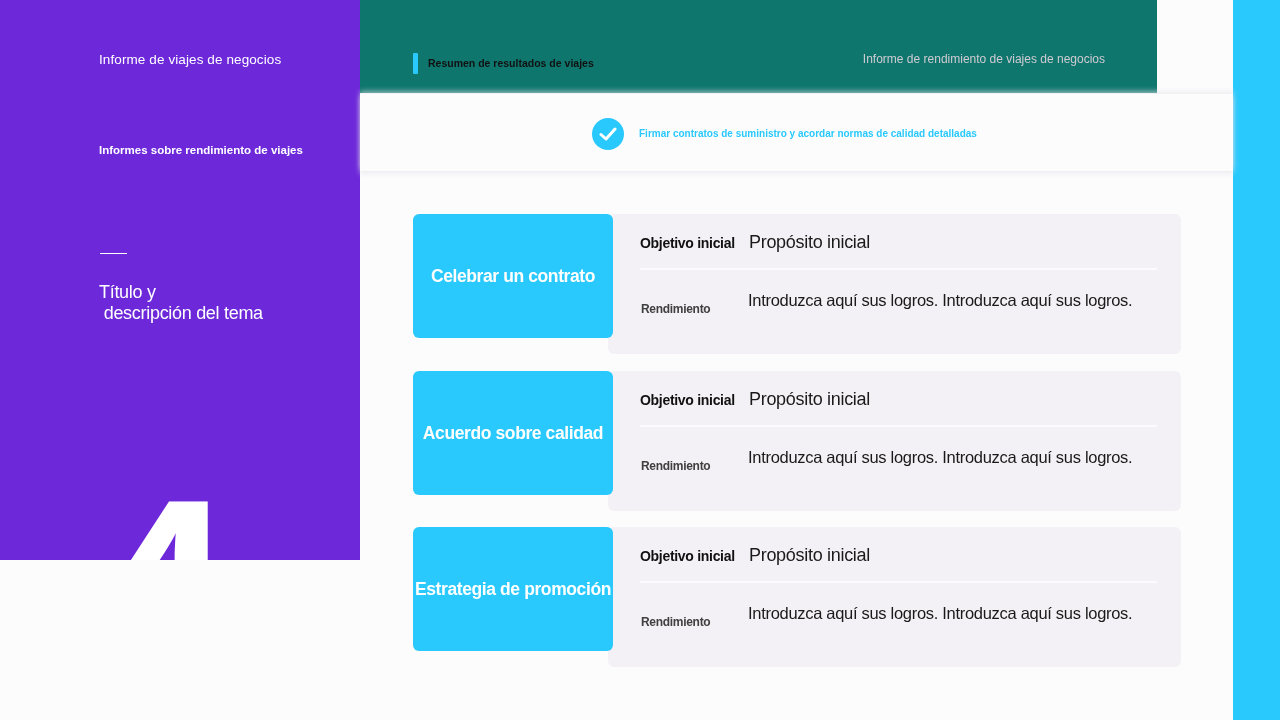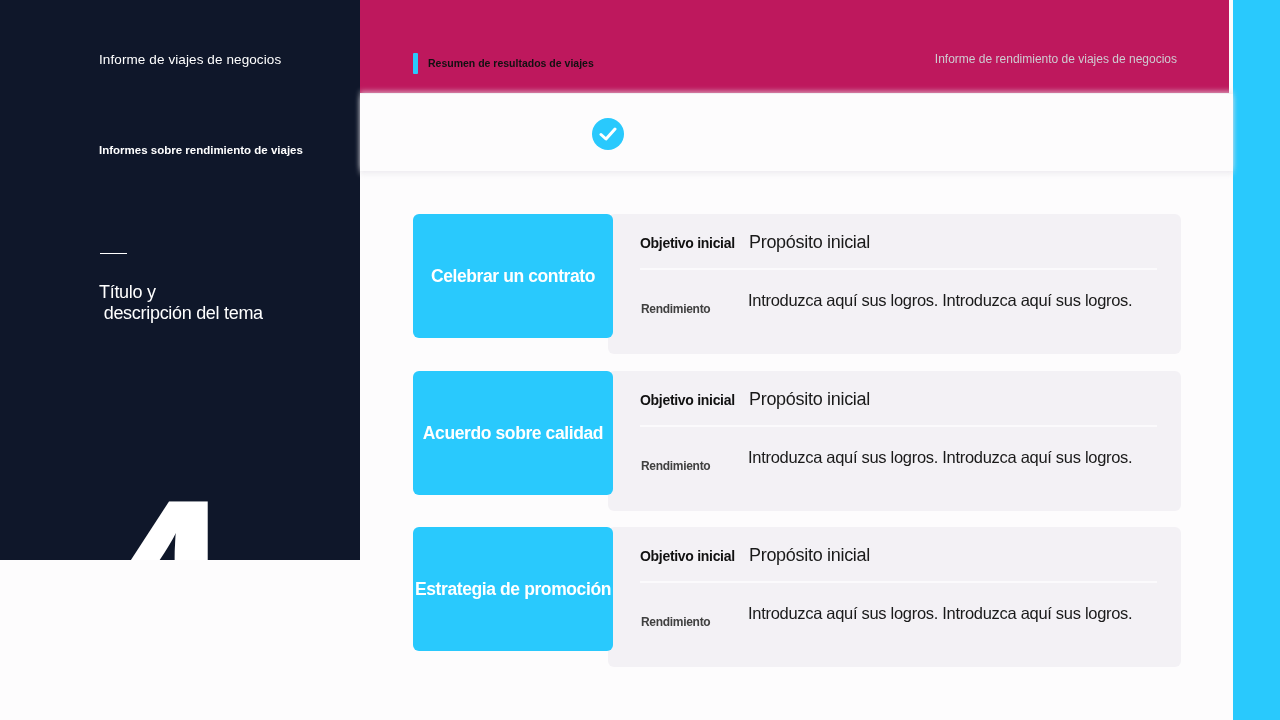--- a/index.html
+++ b/index.html
@@ -1,28 +1,28 @@
 <!DOCTYPE html>
 <html><head>
 <meta charset="utf-8">
 <style>
   * { margin: 0; padding: 0; box-sizing: border-box; }
   html, body { width: 1280px; height: 720px; overflow: hidden; }
   body { position: relative; background: #fdfcfd; font-family: "Liberation Sans", "DejaVu Sans", sans-serif; }
 
-  .left-panel { position: absolute; left: 0; top: 0; width: 360px; height: 560px; background: #0f172a; overflow: hidden; }
+  .left-panel { position: absolute; left: 0; top: 0; width: 360px; height: 560px; background: #6d28d9; overflow: hidden; }
   .right-strip { position: absolute; left: 1233px; top: 0; width: 47px; height: 720px; background: #29c9fd; }
 
   .lp-title { position: absolute; left: 99px; top: 52px; color: #fff; font-size: 13.5px; letter-spacing: 0.1px; }
   .lp-sub { position: absolute; left: 99px; top: 144px; color: #fff; font-size: 11.5px; font-weight: bold; }
   .lp-rule { position: absolute; left: 100px; top: 253px; width: 27px; height: 1px; background: #fff; }
   .lp-topic { position: absolute; left: 99px; top: 282px; color: #fff; font-size: 18px; line-height: 21px; white-space: pre; letter-spacing: -0.3px; }
   .lp-number { position: absolute; left: 92px; top: 462px; color: #fff; font-size: 252px; font-weight: bold; line-height: 1; letter-spacing: -6px; }
 
-  .header { position: absolute; left: 360px; top: 0; width: 869px; height: 93px; background: #be185d; }
+  .header { position: absolute; left: 360px; top: 0; width: 797px; height: 93px; background: #0f766e; }
   .hdr-bar { position: absolute; left: 53px; top: 53px; width: 5px; height: 21px; background: #29c9fd; border-radius: 1px; }
   .hdr-title { position: absolute; left: 68px; top: 57px; font-size: 10.5px; font-weight: bold; color: #111; }
   .hdr-right { position: absolute; right: 52px; top: 52px; font-size: 12px; color: #cfcbd1; }
 
   .band { position: absolute; left: 360px; top: 94px; width: 873px; height: 77px; background: #fdfcfd;
           box-shadow: 0 -3px 5px rgba(230,228,234,0.6), 0 3px 5px rgba(230,228,234,0.6); }
   .check { position: absolute; left: 232px; top: 24px; width: 32px; height: 32px; border-radius: 50%; background: #29c9fd; }
   .check svg { position: absolute; left: 7px; top: 8px; }
   .band-text { position: absolute; left: 279px; top: 34px; font-size: 10px; font-weight: bold; color: #29c9fd; }
 
@@ -55,20 +55,21 @@
   <div class="hdr-title">Resumen de resultados de viajes</div>
   <div class="hdr-right">Informe de rendimiento de viajes de negocios</div>
 </div>
 
 <div class="band">
   <div class="check">
     <svg width="18" height="16" viewBox="0 0 18 16">
         <path d="M2 8.5 L7 13 L16 3" fill="none" stroke="#fff" stroke-width="3" stroke-linecap="round" stroke-linejoin="round"></path>
       </svg>
   </div>
+  <div class="band-text">Firmar contratos de suministro y acordar normas de calidad detalladas</div>
 </div>
 
 <div class="row" style="top:214px">
   <div class="panel"></div>
   <div class="tag">Celebrar un contrato</div>
   <div class="obj-label">Objetivo inicial</div>
   <div class="obj-value">Propósito inicial</div>
   <div class="divider"></div>
   <div class="perf-label">Rendimiento</div>
   <div class="perf-value">Introduzca aquí sus logros. Introduzca aquí sus logros.</div>

